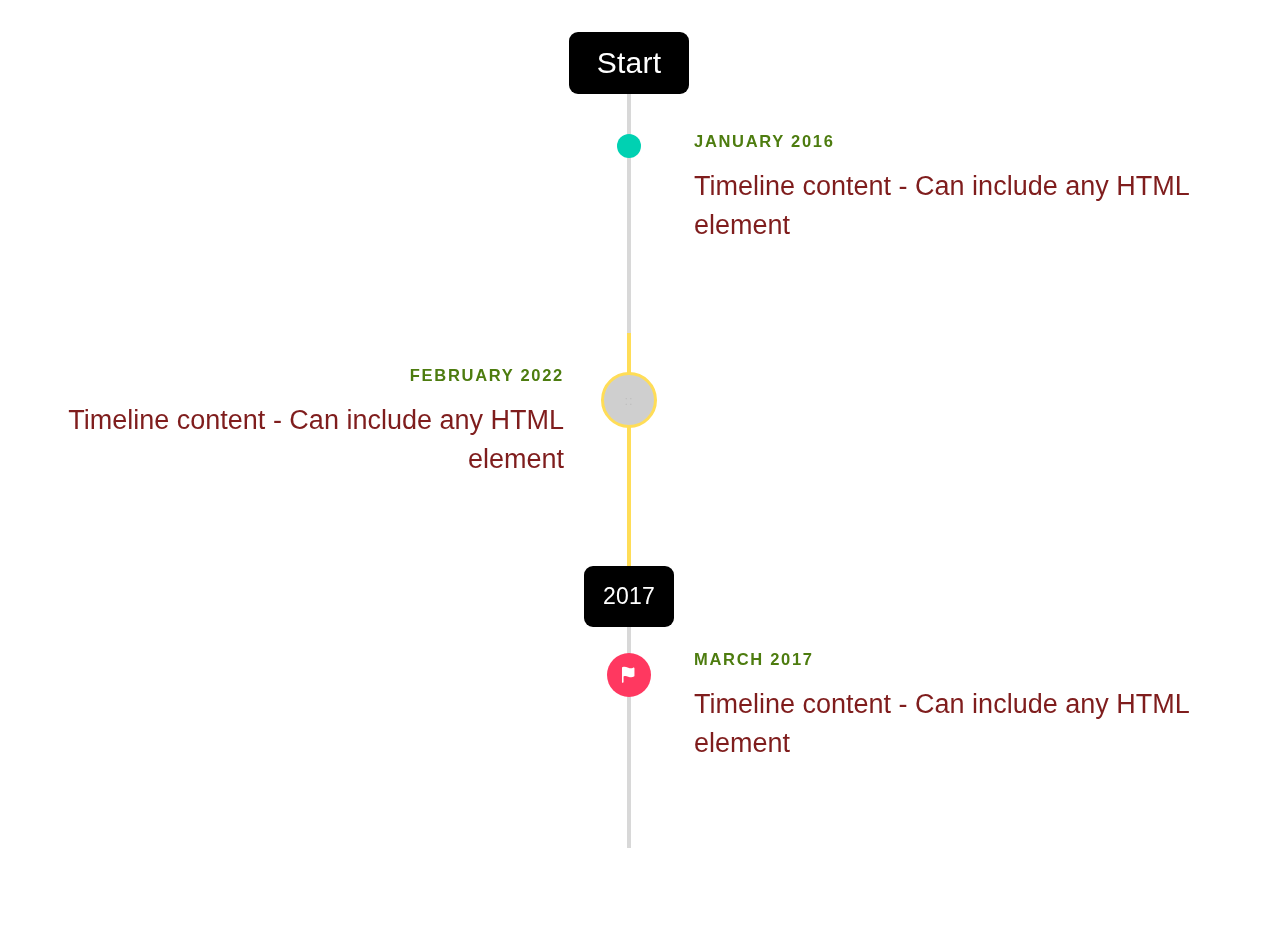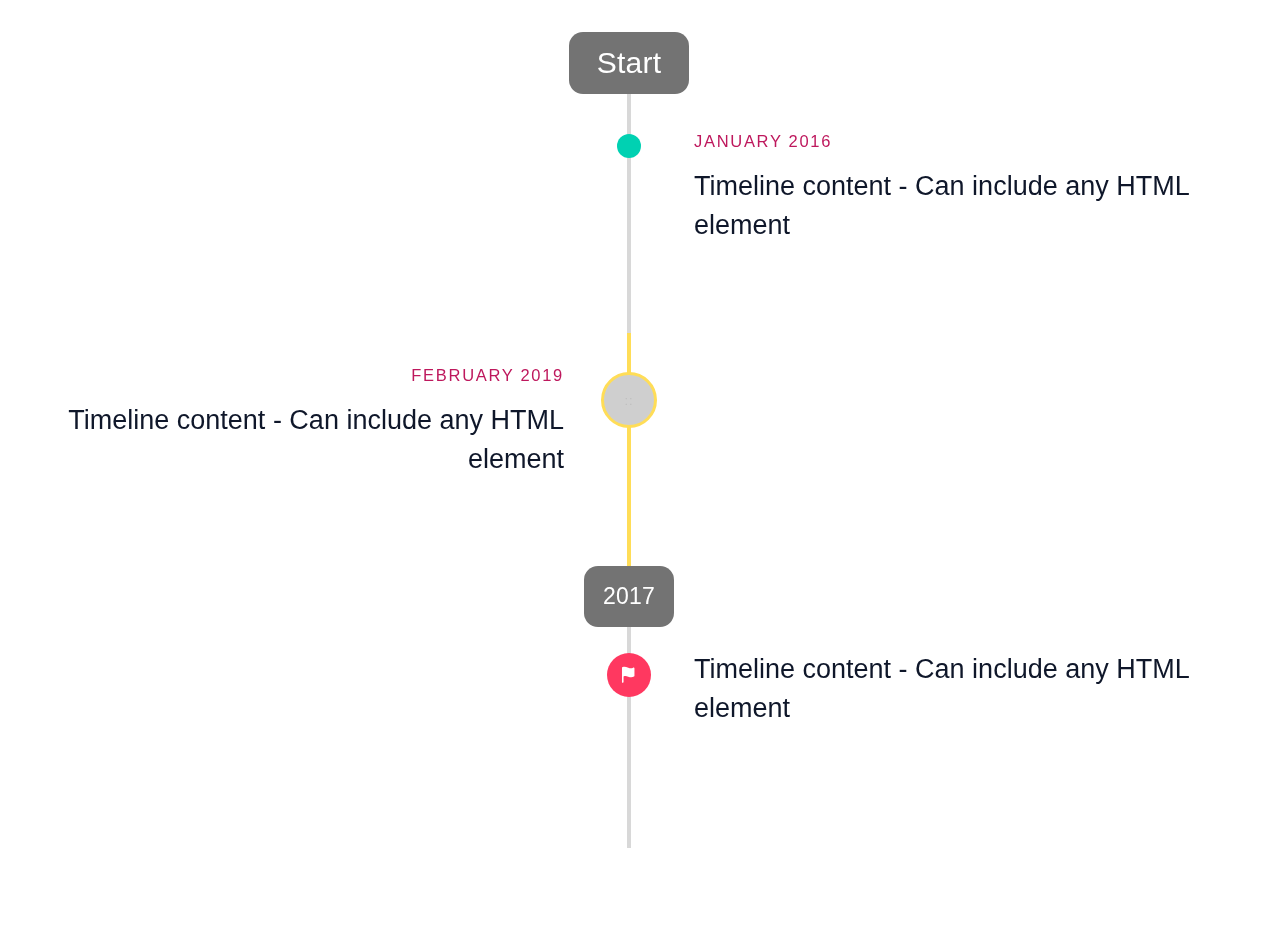--- a/index.html
+++ b/index.html
@@ -31,23 +31,23 @@
     width: 4px;
     background: #d8d8d8;
   }
   .axis-line.accent {
     background: #ffdd57;
   }
 
   
   .pill {
     position: absolute;
-    background: #737373;
+    background: #000000;
     color: #ffffff;
-    border-radius: 14px;
+    border-radius: 9px;
     display: flex;
     align-items: center;
     justify-content: center;
     box-sizing: border-box;
     font-weight: 400;
     letter-spacing: 0.2px;
   }
   #pill-start {
     left: 569px;
     top: 32px;
@@ -119,29 +119,29 @@
     width: 530px;
     text-align: left;
   }
   .event-block.left {
     left: 41px;
     width: 523px;
     text-align: right;
   }
   .event-date {
     font-size: 16.5px;
-    font-weight: normal;
+    font-weight: bold;
     letter-spacing: 1.7px;
-    color: #be185d;
+    color: #4d7c0f;
     margin: 0 0 16px 0;
   }
   .event-body {
     font-size: 27px;
     line-height: 1.45;
-    color: #0f172a;
+    color: #7f1d1d;
     margin: 0;
     font-weight: 400;
   }
 
   #event-jan { top: 132px; }
   #event-feb { top: 366px; }
   #event-mar { top: 650px; }
 
   .flag-icon { display: block; }
 </style>
@@ -163,30 +163,31 @@
   <div class="event-block right" id="event-jan">
     <p class="event-date">JANUARY 2016</p>
     <p class="event-body">Timeline content - Can include any HTML element</p>
   </div>
 
   <div class="marker" id="marker-feb">
     <span class="marker-glyph-faint">::</span>
   </div>
 
   <div class="event-block left" id="event-feb">
-    <p class="event-date">FEBRUARY 2019</p>
+    <p class="event-date">FEBRUARY 2022</p>
     <p class="event-body">Timeline content - Can include any HTML element</p>
   </div>
 
   <div class="pill" id="pill-mid">2017</div>
 
   <div class="marker" id="marker-mar">
     <svg class="flag-icon" width="22" height="22" viewBox="0 0 24 24" aria-hidden="true">
       <path fill="#ffffff" d="M5.4 3.2c-.6 0-1.05.46-1.05 1.05v15.5c0 .48.38.85.85.85s.85-.37.85-.85V13.6c1.5-.75 3-.6 5.1.22 2.4.93 4.4 1.02 6.3-.12.32-.2.5-.53.5-.9V4.9c0-.78-.83-1.27-1.5-.9-1.6.88-3.2.78-5.2 0-2.3-.9-4.1-1-5.85-.8z"></path>
     </svg>
   </div>
 
   <div class="event-block right" id="event-mar">
+    <p class="event-date">MARCH 2017</p>
     <p class="event-body">Timeline content - Can include any HTML element</p>
   </div>
 
 
 </div>
 
 </body></html>

